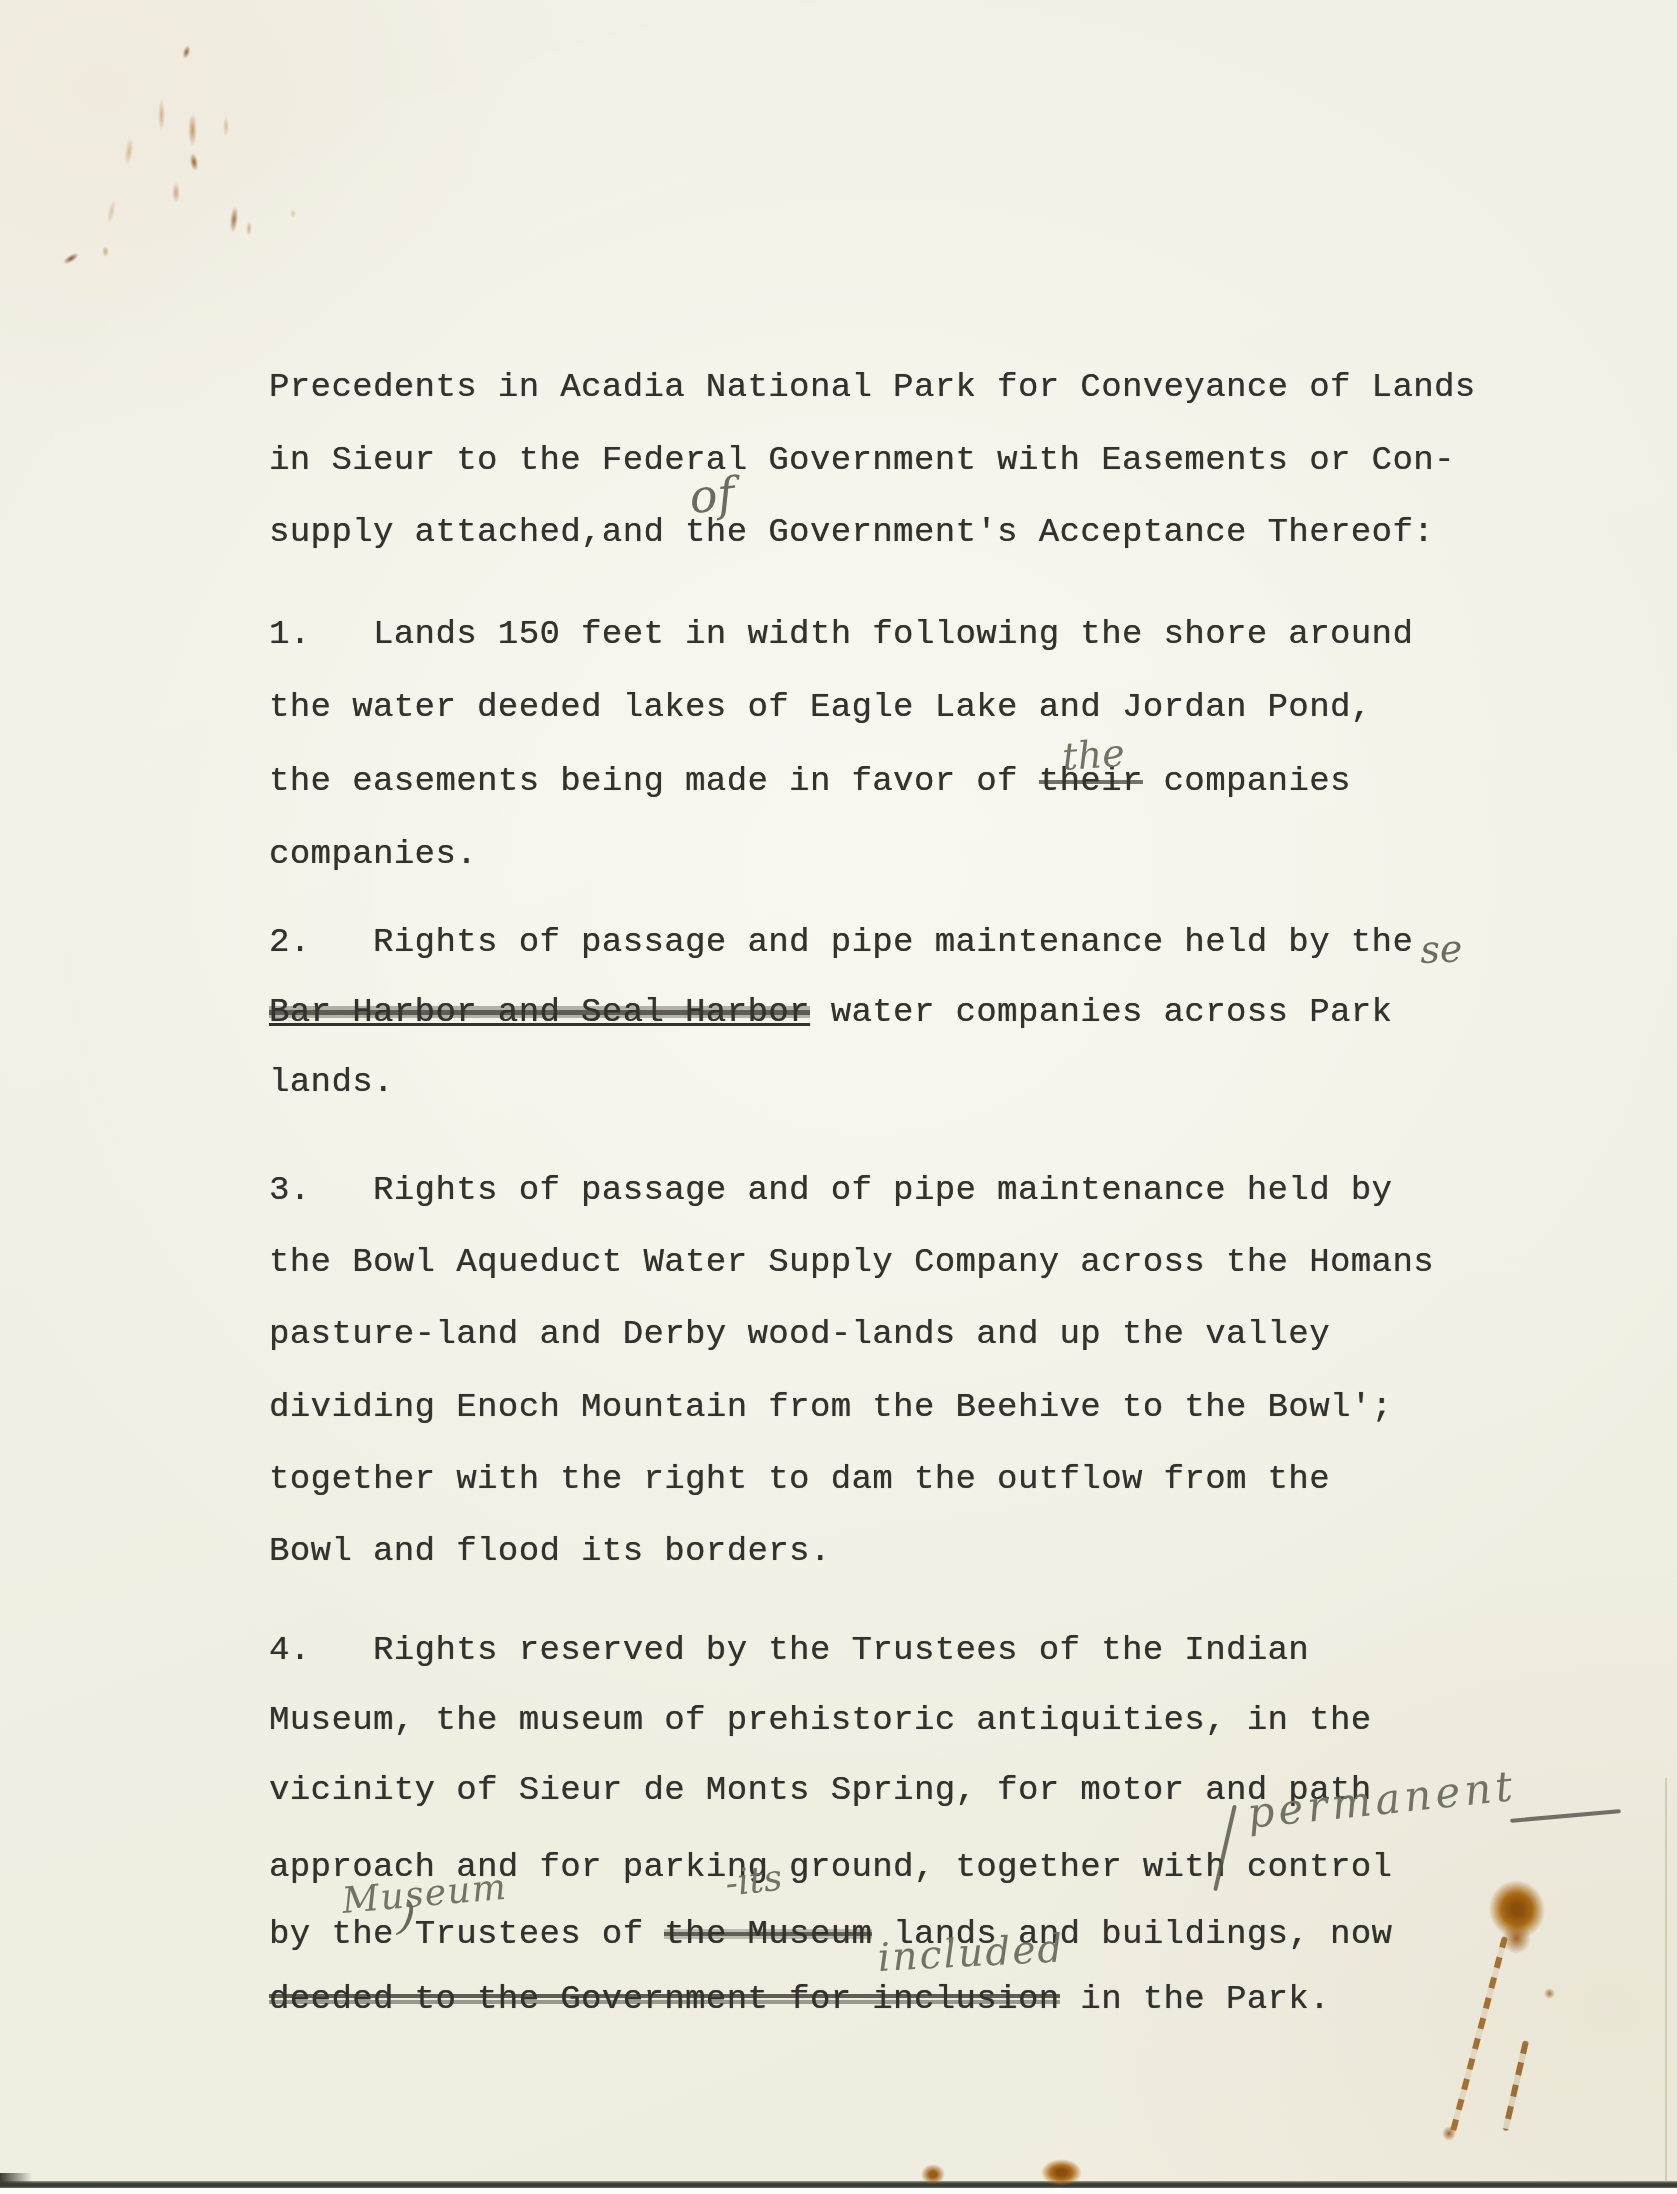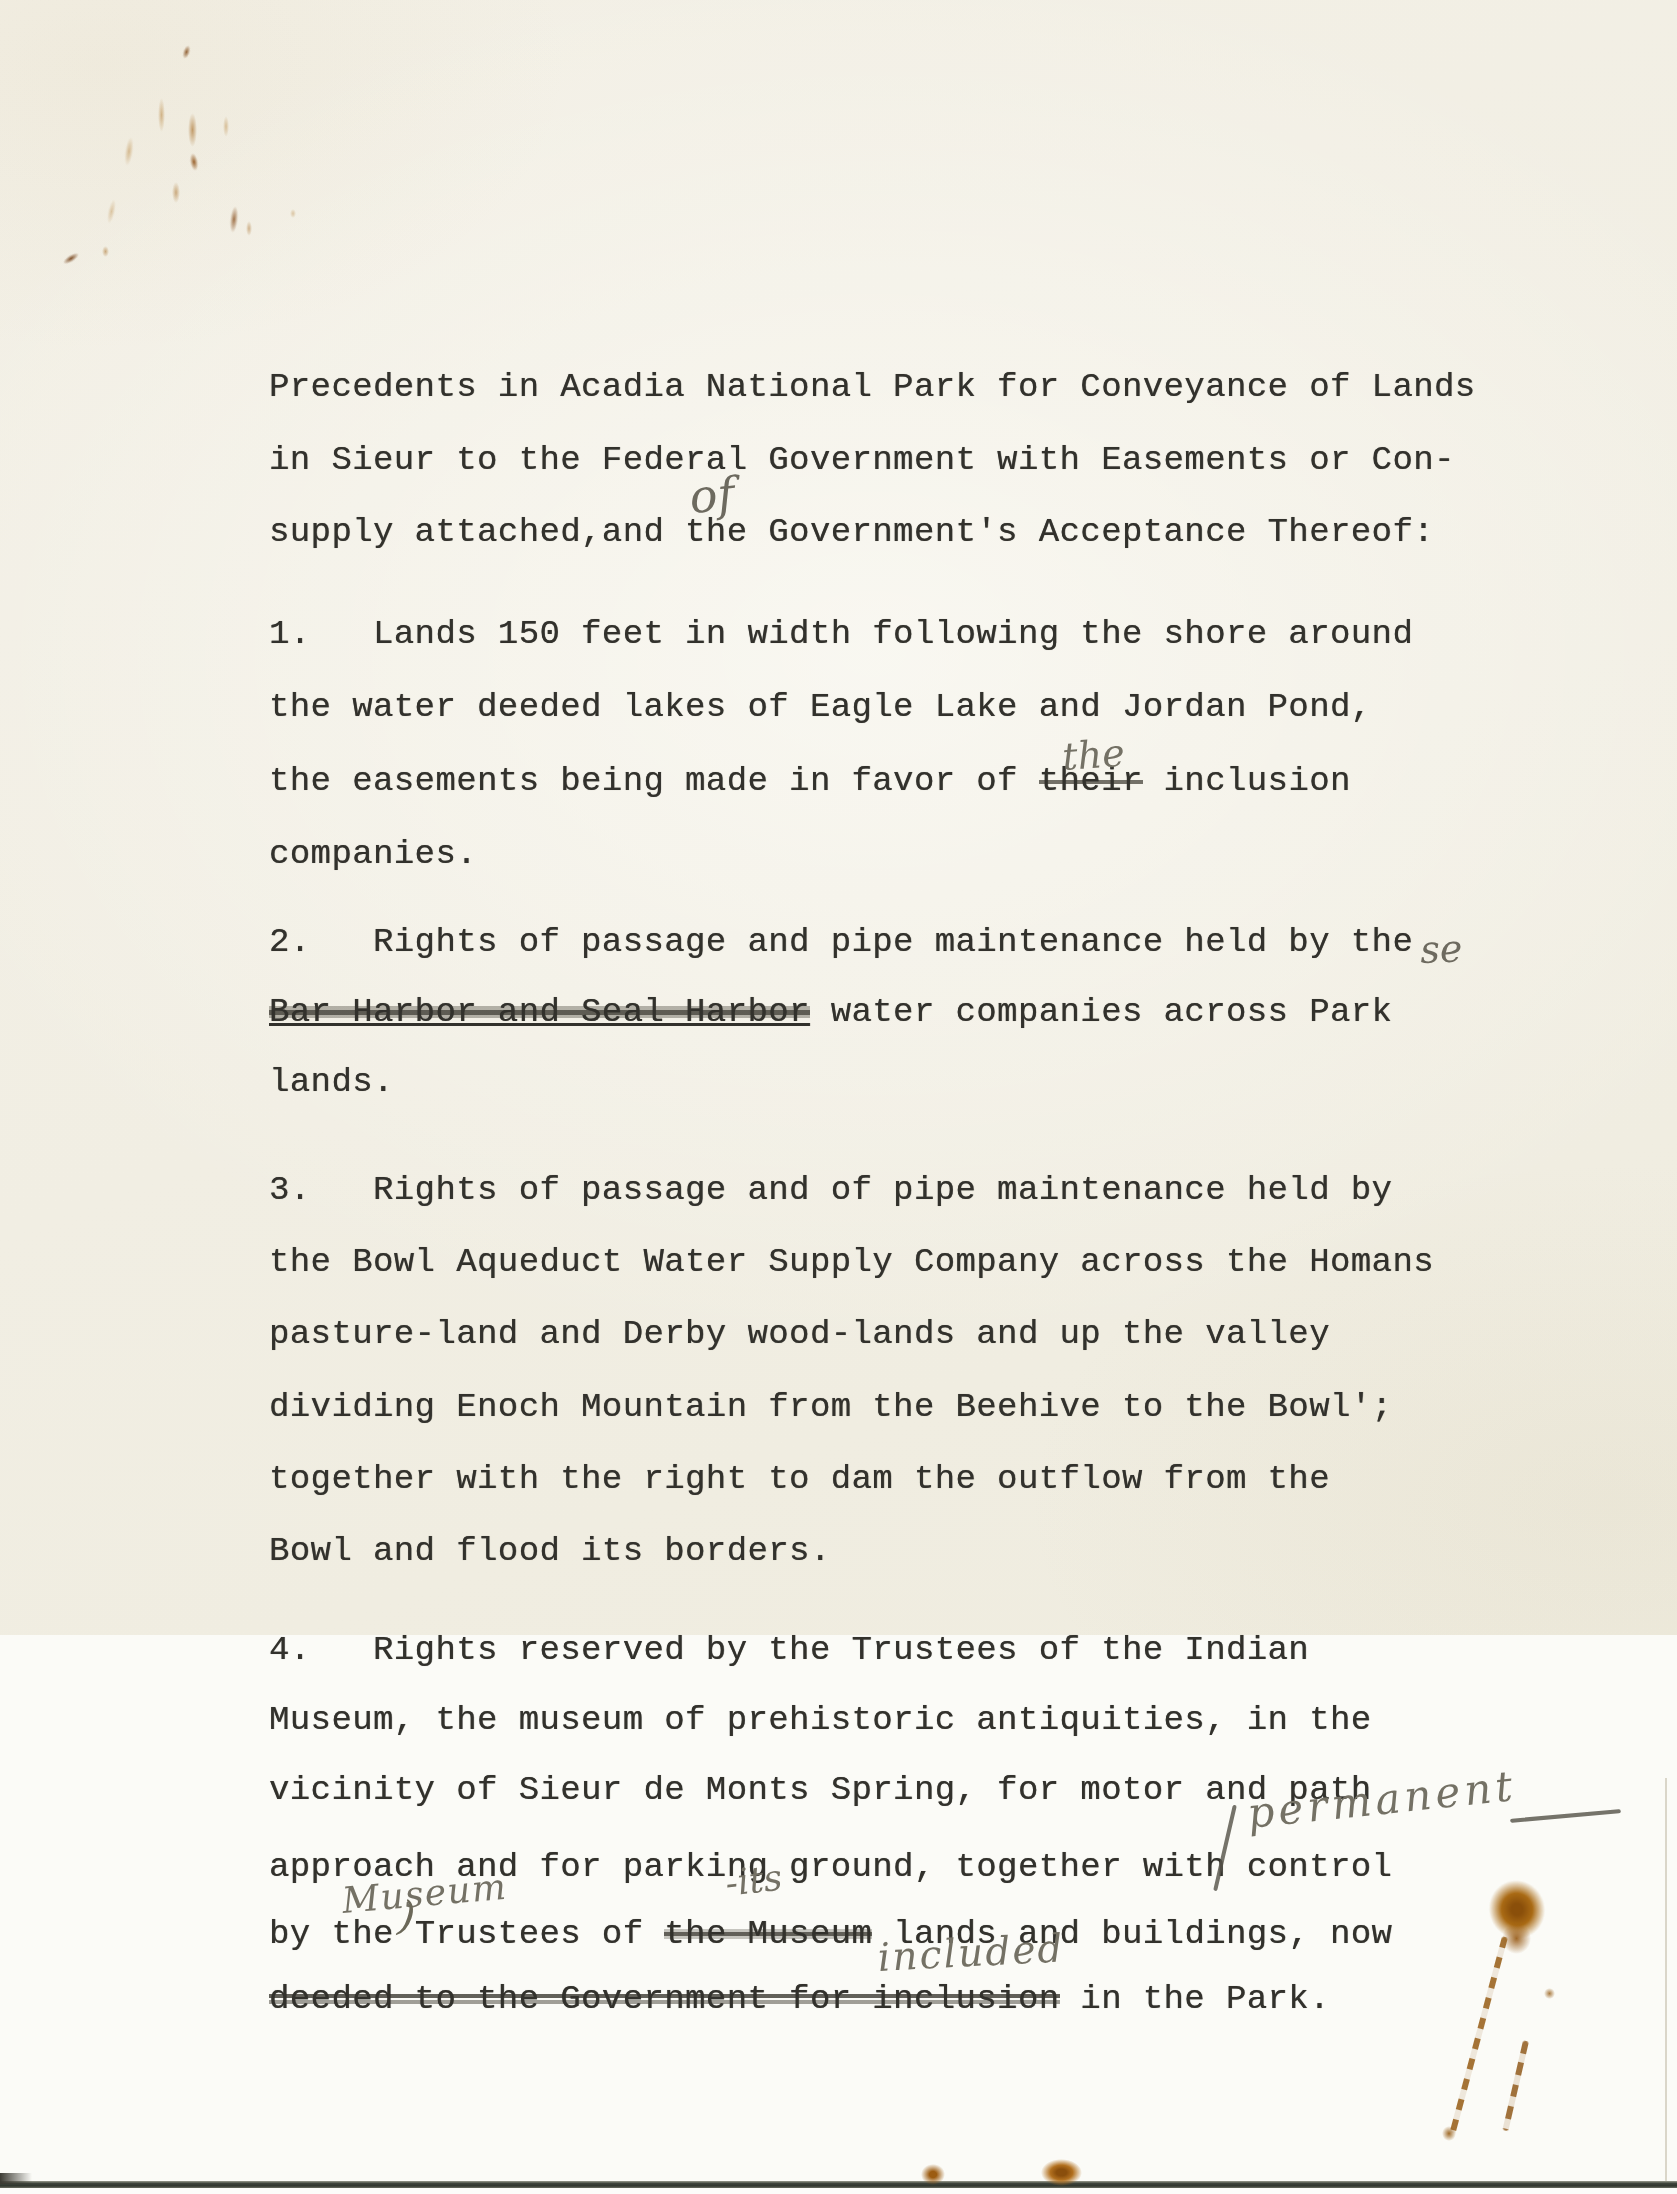--- a/index.html
+++ b/index.html
@@ -2,21 +2,21 @@
 <html style="font-size:11.2px"><head>
 <meta charset="utf-8">
 <style>
   html,body{margin:0;padding:0;}
   body{
     width:1678px;height:2194px;position:relative;overflow:hidden;
     background:#fbfbf7;
     font-family:"Liberation Mono","DejaVu Sans Mono",monospace;
   }
   .page{
-    position:absolute;left:0;top:0;width:1678px;height:1635px;
+    position:absolute;left:0;top:0;width:1678px;height:2183px;
     background:
       radial-gradient(85% 60% at 52% 40%, rgba(255,255,252,0.55), rgba(255,255,252,0) 72%),
       radial-gradient(40% 25% at 6% 4%, rgba(205,185,140,0.10), rgba(205,185,140,0) 70%),
       radial-gradient(50% 30% at 96% 92%, rgba(190,175,135,0.10), rgba(190,175,135,0) 70%),
       linear-gradient(160deg,#f3f0e6 0%,#f1eee3 55%,#efecdf 100%);
   }
   
   .line{
     position:absolute;left:269px;
     font-size:34px;line-height:41px;letter-spacing:0.4px;
@@ -76,21 +76,21 @@
 
   <div>
     <div class="line" style="top:367px">Precedents in Acadia National Park for Conveyance of Lands</div>
     <div class="line" style="top:440px">in Sieur to the Federal Government with Easements or Con-</div>
     <div class="line" style="top:512px">supply attached,and the Government's Acceptance Thereof:</div>
   </div>
 
   <div>
     <div class="line" style="top:614px">1.   Lands 150 feet in width following the shore around</div>
     <div class="line" style="top:687px">the water deeded lakes of Eagle Lake and Jordan Pond,</div>
-    <div class="line" style="top:761px"><span>the easements being made in favor of </span><span class="strike-thin">their</span><span> inclusion</span></div>
+    <div class="line" style="top:761px"><span>the easements being made in favor of </span><span class="strike-thin">their</span><span> companies</span></div>
     <div class="line" style="top:834px">companies.</div>
   </div>
 
   <div>
     <div class="line" style="top:922px">2.   Rights of passage and pipe maintenance held by the</div>
     <div class="line" style="top:992px"><span class="strike-heavy">Bar Harbor and Seal Harbor</span><span> water companies across Park</span></div>
     <div class="line" style="top:1062px">lands.</div>
   </div>
 
   <div>

